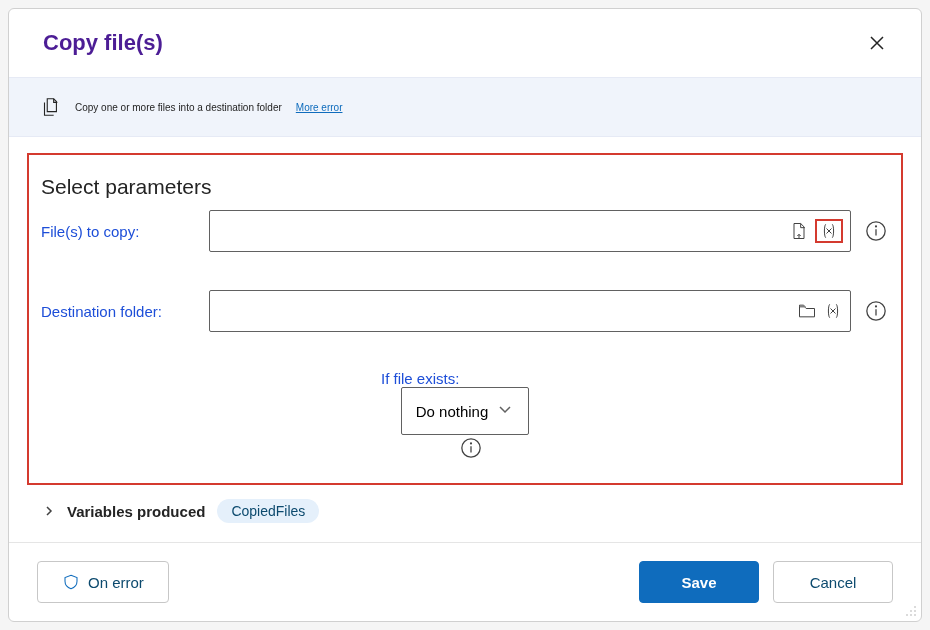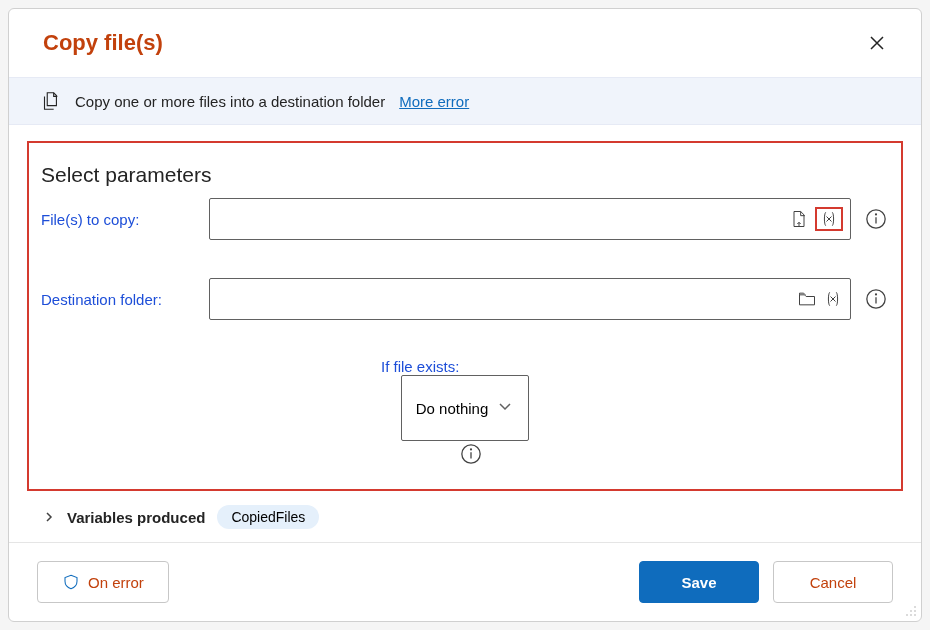--- a/index.html
+++ b/index.html
@@ -22,42 +22,42 @@
     }
     .dialog-header {
       display: flex;
       align-items: center;
       justify-content: space-between;
       padding: 18px 28px 18px 34px;
     }
     .dialog-title {
       font-size: 22px;
       font-weight: 600;
-      color: #c2410c;
+      color: #4c1d95;
     }
     .close-btn {
       width: 32px;
       height: 32px;
       display: flex;
       align-items: center;
       justify-content: center;
       cursor: pointer;
       background: transparent;
       border: none;
     }
     .close-btn svg { width: 16px; height: 16px; stroke: #242424; stroke-width: 1.5; }
     .info-banner {
       background: #f0f4fb;
       border-top: 1px solid #e6eaf5;
       border-bottom: 1px solid #e6eaf5;
-      padding: 12px 30px;
+      padding: 18px 30px;
       display: flex;
       align-items: center;
       gap: 14px;
-      font-size: 15px;
+      font-size: 10px;
       color: #242424;
     }
     .info-banner svg.copy-ic { width: 22px; height: 22px; stroke: #242424; stroke-width: 1.2; fill: none; }
     .more-info { color: #0f6cbd; text-decoration: underline; cursor: pointer; }
     .params-box {
       margin: 16px 18px 0 18px;
       border: 2px solid #d43a2f;
       padding: 20px 12px 22px 12px;
     }
     .params-title {
@@ -87,21 +87,21 @@
       width: 100%;
       height: 42px;
       border: 1px solid #616161;
       border-radius: 2px;
       padding: 0 70px 0 12px;
       font-size: 15px;
       background: #fff;
     }
     .field-select {
       width: 100%;
-      height: 66px;
+      height: 48px;
       border: 1px solid #616161;
       border-radius: 2px;
       padding: 0 40px 0 14px;
       font-size: 15px;
       background: #fff;
       appearance: none;
       display: flex;
       align-items: center;
       cursor: pointer;
     }
@@ -143,21 +143,21 @@
       font-size: 15px;
     }
     .vars-row .expander {
       cursor: pointer;
       display: flex; align-items:center;
     }
     .vars-row .expander svg { width: 12px; height: 12px; stroke:#424242; stroke-width:1.5; fill:none;}
     .vars-label { font-weight: 600; color:#242424; }
     .var-chip {
       background: #e5f0fb;
-      color: #000000;
+      color: #0c4a6e;
       border-radius: 14px;
       padding: 4px 14px;
       font-size: 14px;
       cursor: pointer;
     }
     .footer {
       margin-top: auto;
       border-top: 1px solid #e5e5e5;
       padding: 18px 28px;
       display: flex;
@@ -167,21 +167,21 @@
     .footer-right { display:flex; gap: 14px; }
     .btn {
       height: 42px;
       padding: 0 24px;
       border-radius: 4px;
       font-size: 15px;
       cursor: pointer;
       display: flex; align-items:center; justify-content:center; gap:8px;
     }
     .btn-secondary {
-      background:#fff; border:1px solid #c7c7c7; color:#c2410c;
+      background:#fff; border:1px solid #c7c7c7; color:#0c4a6e;
     }
     .btn-primary {
       background:#0f6cbd; border:1px solid #0f6cbd; color:#fff; font-weight:600;
       min-width: 120px;
     }
     .btn-on-error svg { width:18px; height:18px; stroke:#0f6cbd; stroke-width:1.4; fill:none;}
     .resize-grip {
       position:absolute; right:4px; bottom:4px; width:14px; height:14px;
       opacity:0.4;
     }

